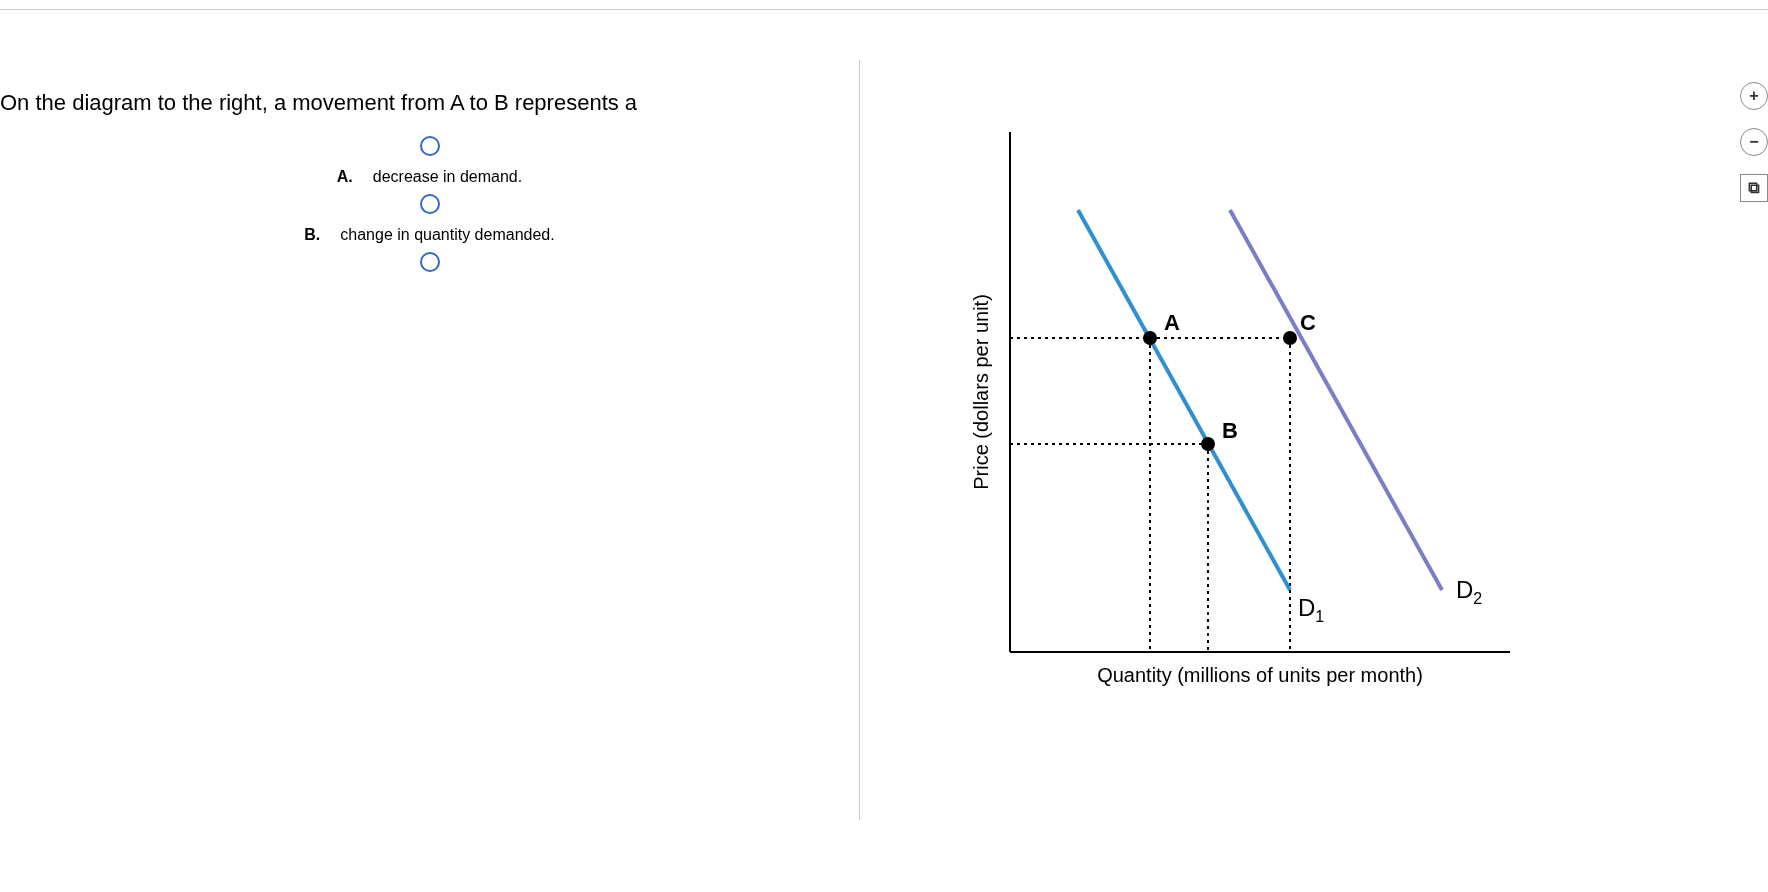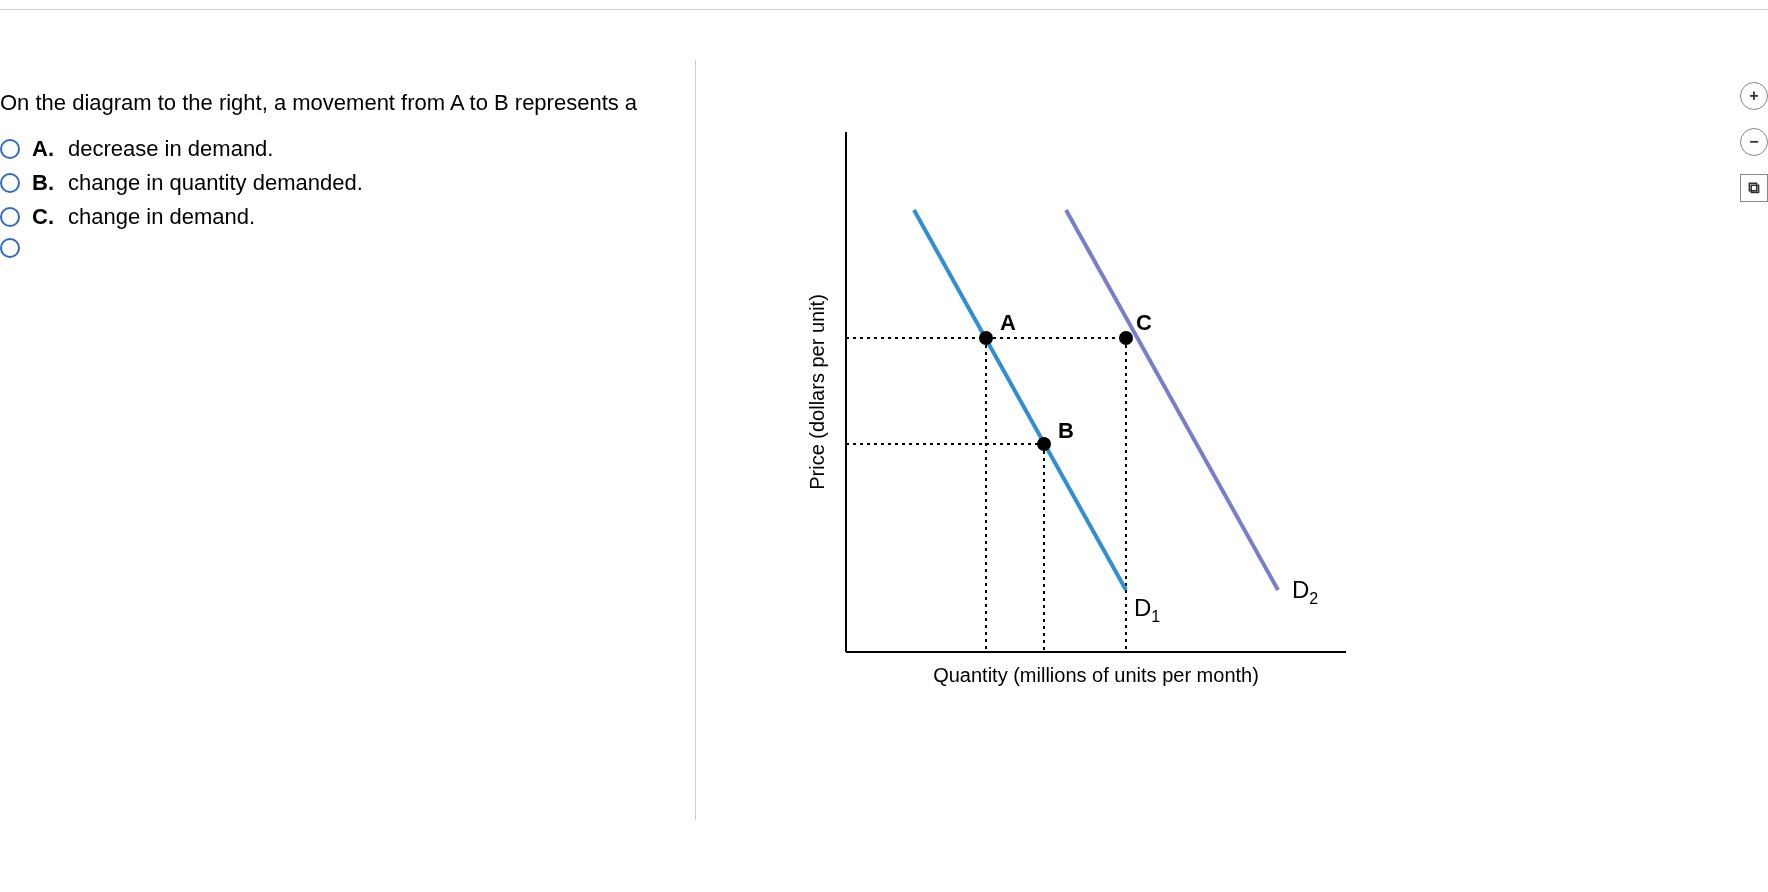--- a/index.html
+++ b/index.html
@@ -1,22 +1,22 @@
 <!DOCTYPE html>
 <html><head>
 <meta charset="utf-8">
 <style>
   * { box-sizing: border-box; margin: 0; padding: 0; }
   html, body { width: 1768px; height: 892px; font-family: Arial, Helvetica, sans-serif; background: #fff; color: #000; }
   .top-rule { height: 10px; border-bottom: 1px solid #c9cbe6; margin-bottom: 50px; }
   .content { display: flex; }
-  .left-pane { width: 696px; padding-left: 0; border-right: 1px solid #ccc; min-height: 760px; }
+  .left-pane { width: 860px; padding-left: 0; border-right: 1px solid #ccc; min-height: 760px; }
   .question-text { font-size: 22px; margin: 30px 0 20px 0; }
   .options { margin-top: 12px; }
-  .option { display: flex; align-items: center; gap: 12px; margin: 8px 0; font-size: 22px; }
+  .option { display: flex; align-items: center; gap: 12px; margin: 8px 0; font-size: 16px; flex-direction: column; }
   .radio {
     width: 20px; height: 20px; border: 2px solid #316ac5; border-radius: 50%;
     background: #fff; cursor: pointer; flex: 0 0 auto;
   }
   .opt-letter { font-weight: bold; margin-right: 10px; min-width: 26px; display: inline-block; }
   .right-pane { position: relative; flex: 1; }
   .chart-wrap { position: absolute; left: 110px; top: 32px; }
   .side-icons { position: absolute; right: 0; top: 22px; display: flex; flex-direction: column; gap: 18px; }
   .side-btn {
     width: 28px; height: 28px; border: 1px solid #888; border-radius: 50%;
@@ -45,26 +45,20 @@
         </span>
       </div>
 
       <div class="option">
         <span class="radio"></span>
         <span>
           <span class="opt-letter">B.</span><span>change in quantity demanded.</span>
         </span>
       </div>
 
-      <div class="option">
-        <span class="radio"></span>
-        <span>
-          <span class="opt-letter">C.</span><span>change in demand.</span>
-        </span>
-      </div>
 
       <div class="option">
         <span class="radio"></span>
       </div>
 
     </div>
   </div>
 
   <div class="right-pane">
 

